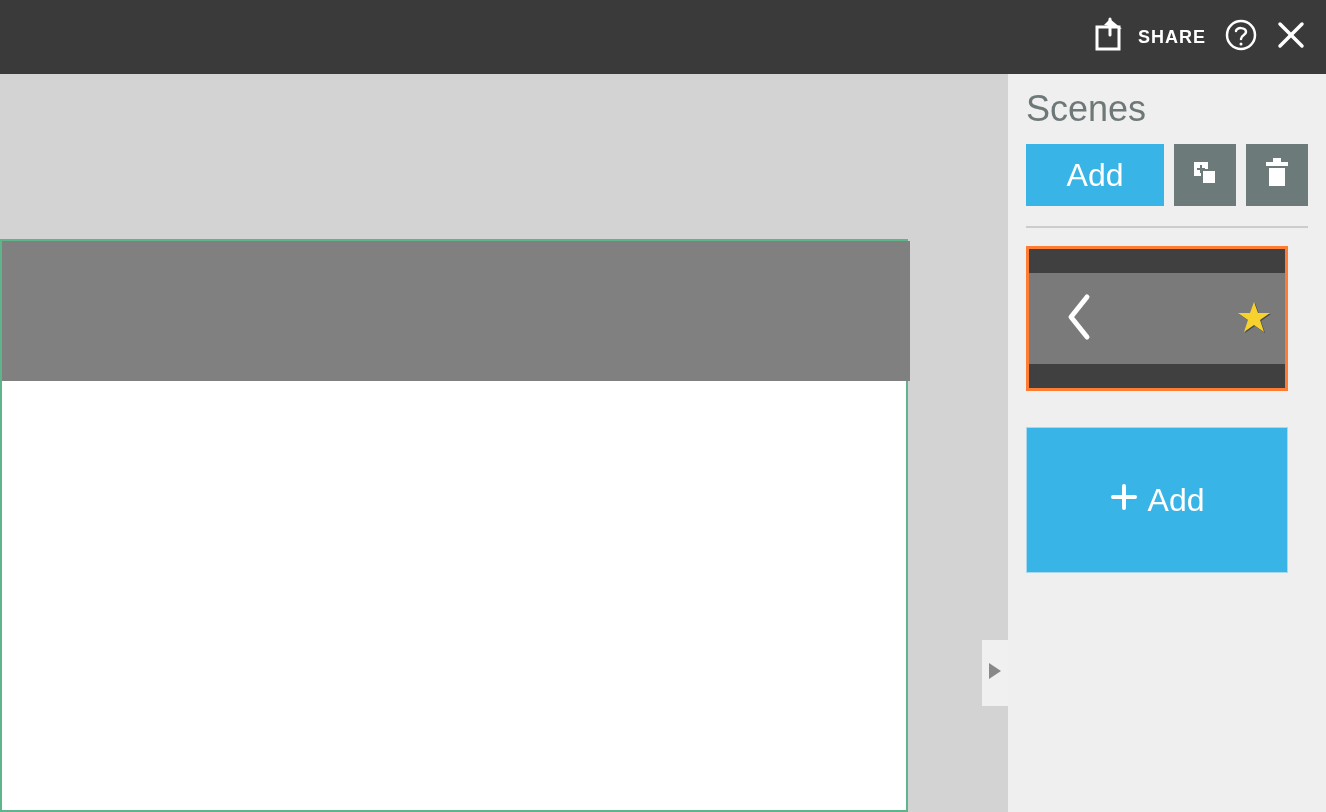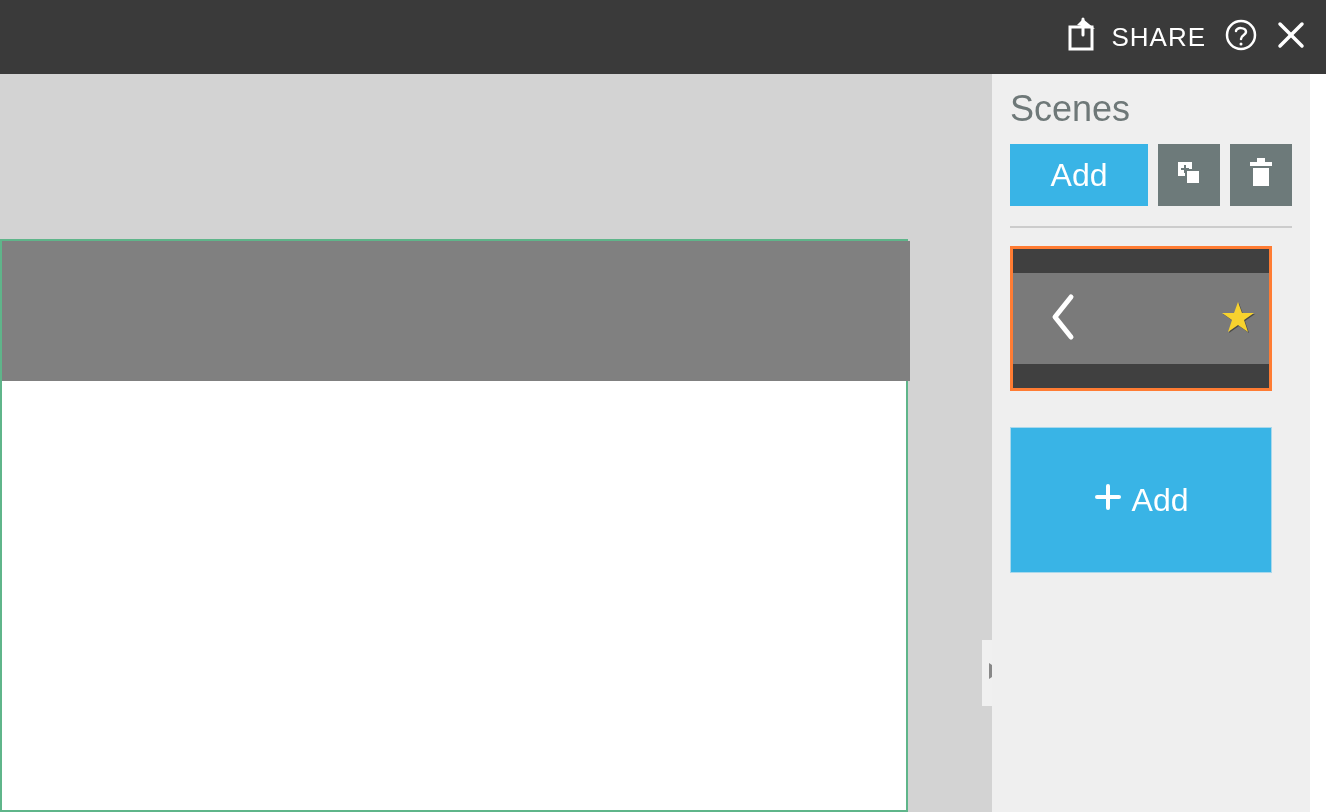--- a/index.html
+++ b/index.html
@@ -9,21 +9,21 @@
       height: 74px;
       background: #3a3a3a;
       display: flex;
       justify-content: flex-end;
       align-items: center;
       padding-right: 20px;
       gap: 18px;
       color: #fff;
     }
     .share { display:flex; align-items:center; gap:10px; cursor:pointer; }
-    .share-label { font-size: 26px; font-weight: 400; letter-spacing: 1px; }
+    .share-label { font-size: 18px; font-weight: 700; letter-spacing: 1px; }
     .help { cursor:pointer; display:flex; }
     .close-btn { cursor:pointer; display:flex; }
 
     .canvas-area {
       position: absolute;
       top: 74px;
       left: 0;
       width: 1008px;
       height: 738px;
       background: #d3d3d3;
@@ -119,21 +119,21 @@
       background:#39b4e6;
       border:1px solid #a8d8ec;
       display:flex; align-items:center; justify-content:center;
       gap:10px;
       color:#fff;
       font-size:32px;
       cursor:pointer;
     }
 
     
-    .sidepanel { right:16px; }
+    .sidepanel { right:0; }
   </style>
 </head>
 <body>
 
 <div class="topbar">
   <div class="share">
     <span>
       <svg width="36" height="36" viewBox="0 0 36 36" fill="none" stroke="#fff" stroke-width="3">
         <rect x="5" y="10" width="22" height="22" fill="none"></rect>
         <path d="M18 2 L18 18" stroke-linecap="round"></path>

